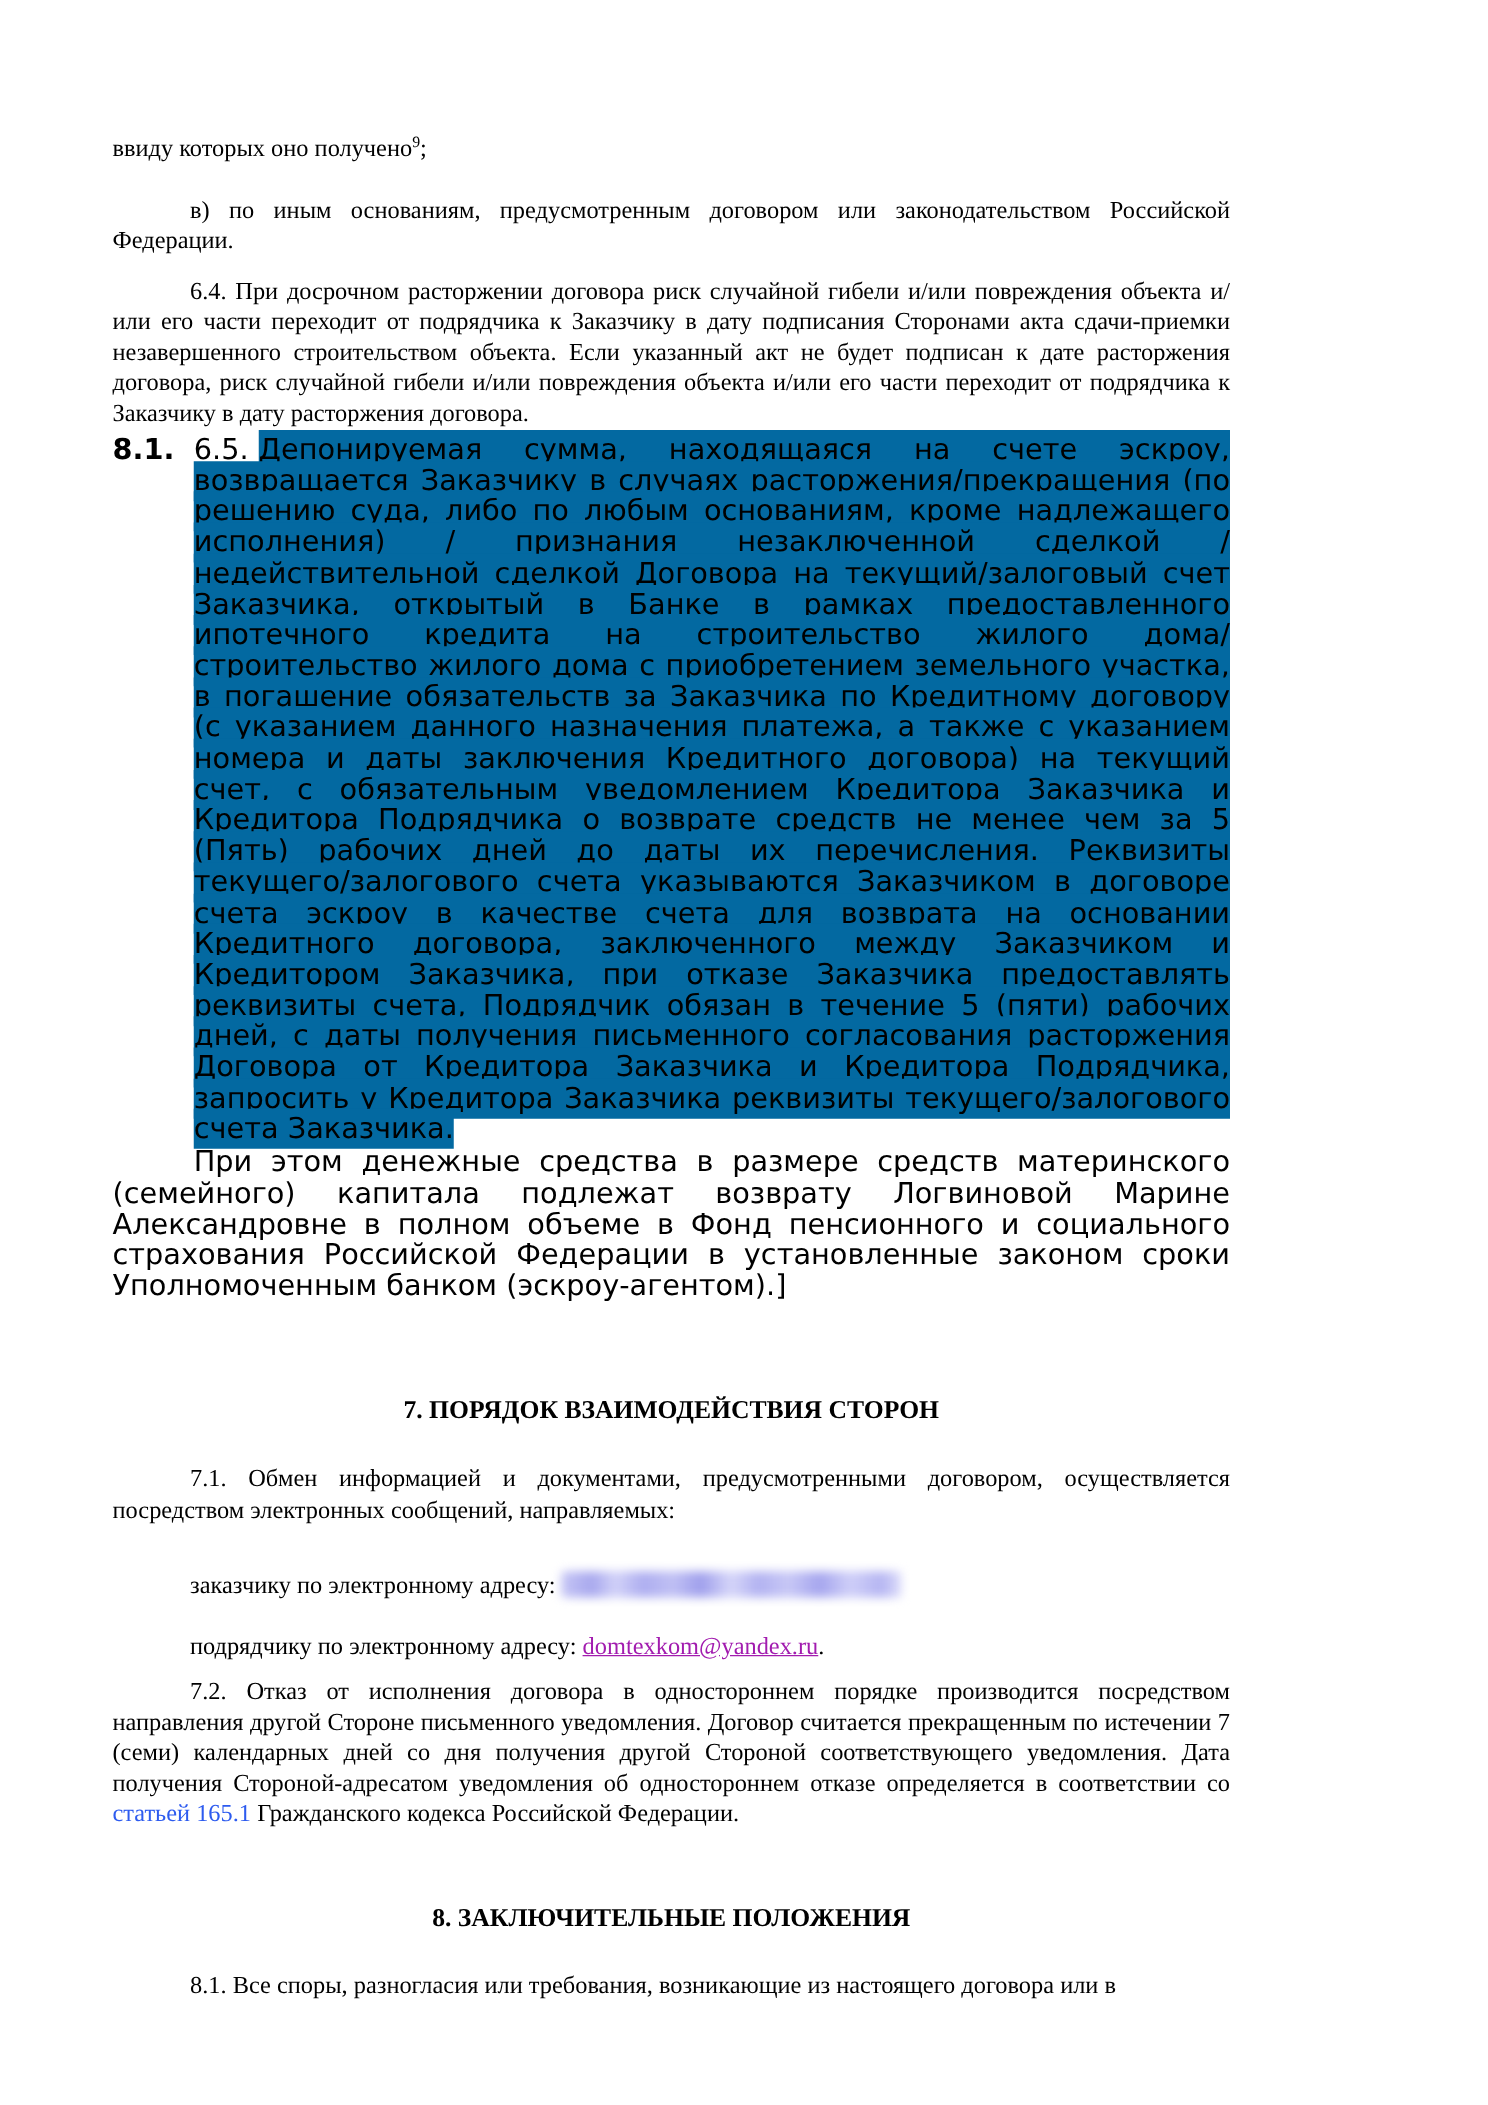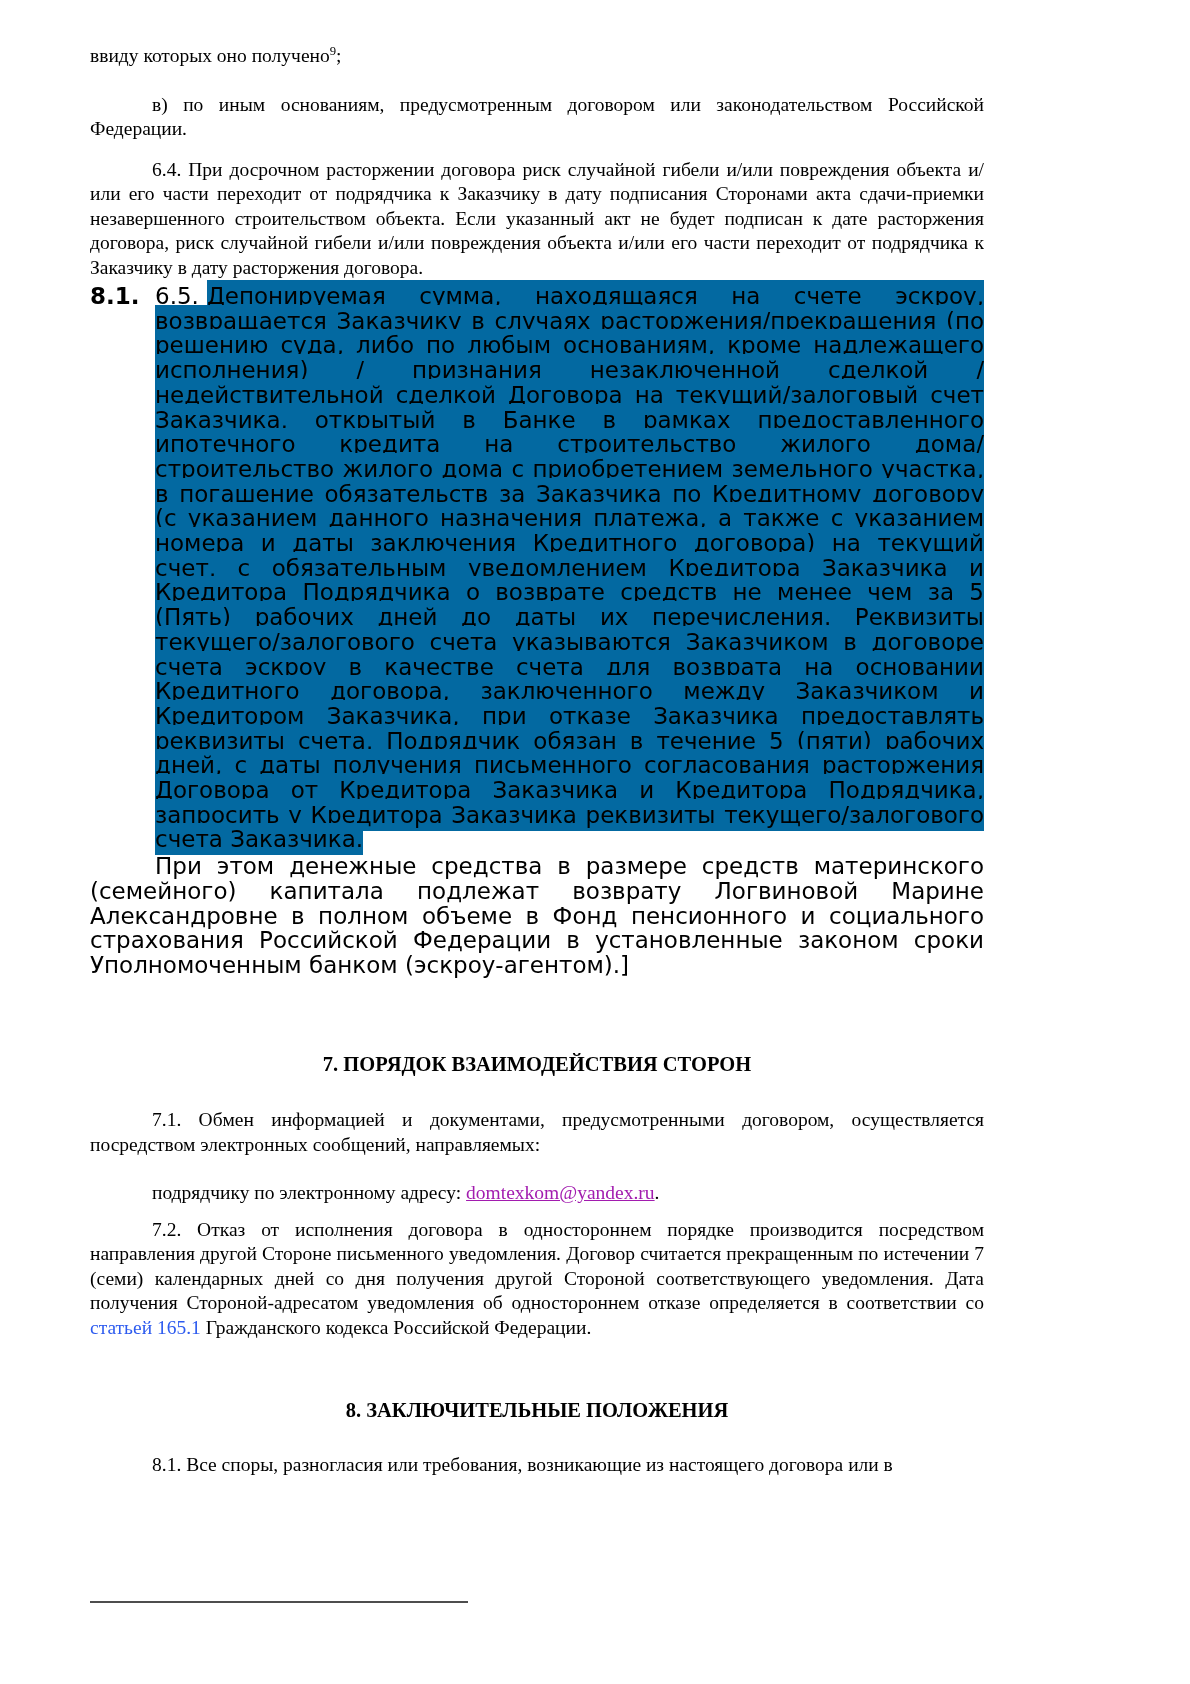--- a/index.html
+++ b/index.html
@@ -1,18 +1,18 @@
 <!DOCTYPE html>
 <html lang="ru"><head>
 <meta charset="utf-8">
 <style>
   html,body{margin:0;padding:0;background:#ffffff;}
   .page{
     width:1074px;height:1684px;box-sizing:border-box;
-    padding:44px 90px 0 90px;overflow:hidden;background:#ffffff;
+    padding:108px 90px 0 90px;overflow:hidden;background:#ffffff;
     color:#000;font-family:"Liberation Serif",serif;font-size:19.5px;line-height:24.5px;
   }
   p{margin:0;}
   .serif{text-align:justify;}
   .indent{text-indent:62px;}
   sup{font-size:0.65em;line-height:0;vertical-align:super;}
   .sans{font-family:"DejaVu Sans",sans-serif;font-size:23px;line-height:24.7px;}
   
   .clause65{position:relative;padding-left:65px;text-align:justify;margin-top:4px;}
   .marker-outer{position:absolute;left:0;top:0;font-weight:bold;}
@@ -52,20 +52,21 @@
   <div class="sans clause65">
     <span class="marker-outer">8.1.</span><span class="marker-inner">6.5.</span><span class="hl">Депонируемая сумма, находящаяся на счете эскроу, возвращается Заказчику в случаях расторжения/прекращения (по решению суда, либо по любым основаниям, кроме надлежащего исполнения) / признания незаключенной сделкой / недействительной сделкой Договора на текущий/залоговый счет Заказчика, открытый в Банке в рамках предоставленного ипотечного кредита на строительство жилого дома/ строительство жилого дома с приобретением земельного участка, в погашение обязательств за Заказчика по Кредитному договору (с указанием данного назначения платежа, а также с указанием номера и даты заключения Кредитного договора) на текущий счет, с обязательным уведомлением Кредитора Заказчика и Кредитора Подрядчика о возврате средств не менее чем за 5 (Пять) рабочих дней до даты их перечисления. Реквизиты текущего/залогового счета указываются Заказчиком в договоре счета эскроу в качестве счета для возврата на основании Кредитного договора, заключенного между Заказчиком и Кредитором Заказчика, при отказе Заказчика предоставлять реквизиты счета, Подрядчик обязан в течение 5 (пяти) рабочих дней, с даты получения письменного согласования расторжения Договора от Кредитора Заказчика и Кредитора Подрядчика, запросить у Кредитора Заказчика реквизиты текущего/залогового счета Заказчика.</span>
   </div>
 
   <p class="sans p-matkapital">При этом денежные средства в размере средств материнского (семейного) капитала подлежат возврату Логвиновой Марине Александровне в полном объеме в Фонд пенсионного и социального страхования Российской Федерации в установленные законом сроки Уполномоченным банком (эскроу-агентом).]</p>
 
   <p class="heading h7">7. ПОРЯДОК ВЗАИМОДЕЙСТВИЯ СТОРОН</p>
 
   <p class="serif indent p71">7.1. Обмен информацией и документами, предусмотренными договором, осуществляется посредством электронных сообщений, направляемых:</p>
 
+  <p class="p-email first"><span>заказчику по электронному адресу:</span> <span class="blur-email"></span></p>
 
   <p class="p-email"><span>подрядчику по электронному адресу:</span> <a class="link" id="email-link" style="color: #a21caf;">domtexkom@yandex.ru</a><span>.</span></p>
 
   <p class="serif indent p72"><span>7.2. Отказ от исполнения договора в одностороннем порядке производится посредством направления другой Стороне письменного уведомления. Договор считается прекращенным по истечении 7 (семи) календарных дней со дня получения другой Стороной соответствующего уведомления. Дата получения Стороной-адресатом уведомления об одностороннем отказе определяется в соответствии со </span><a class="article-link" id="article-link" style="color: rgb(45, 91, 239);">статьей 165.1</a><span> Гражданского кодекса Российской Федерации.</span></p>
 
   <p class="heading h8">8. ЗАКЛЮЧИТЕЛЬНЫЕ ПОЛОЖЕНИЯ</p>
 
   <p class="serif indent p81">8.1. Все споры, разногласия или требования, возникающие из настоящего договора или в</p>
 
   <div class="footnote-area">

